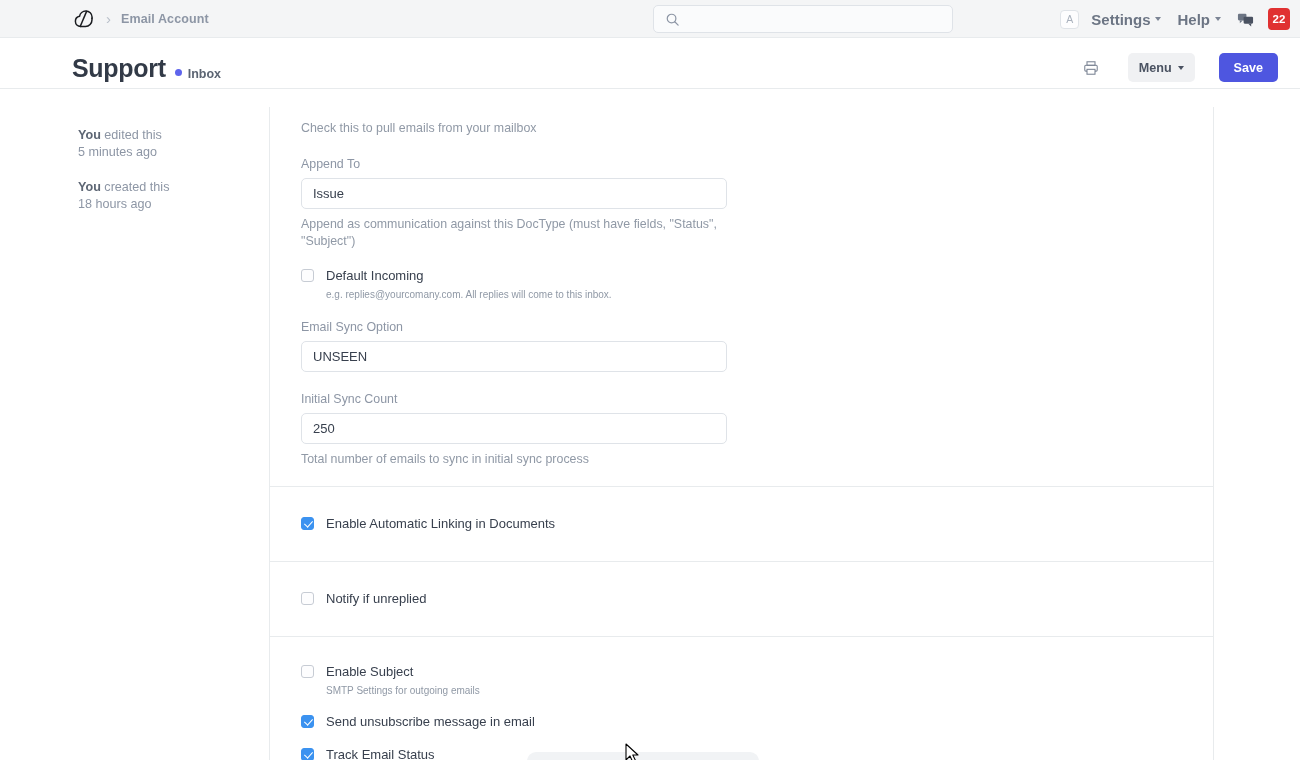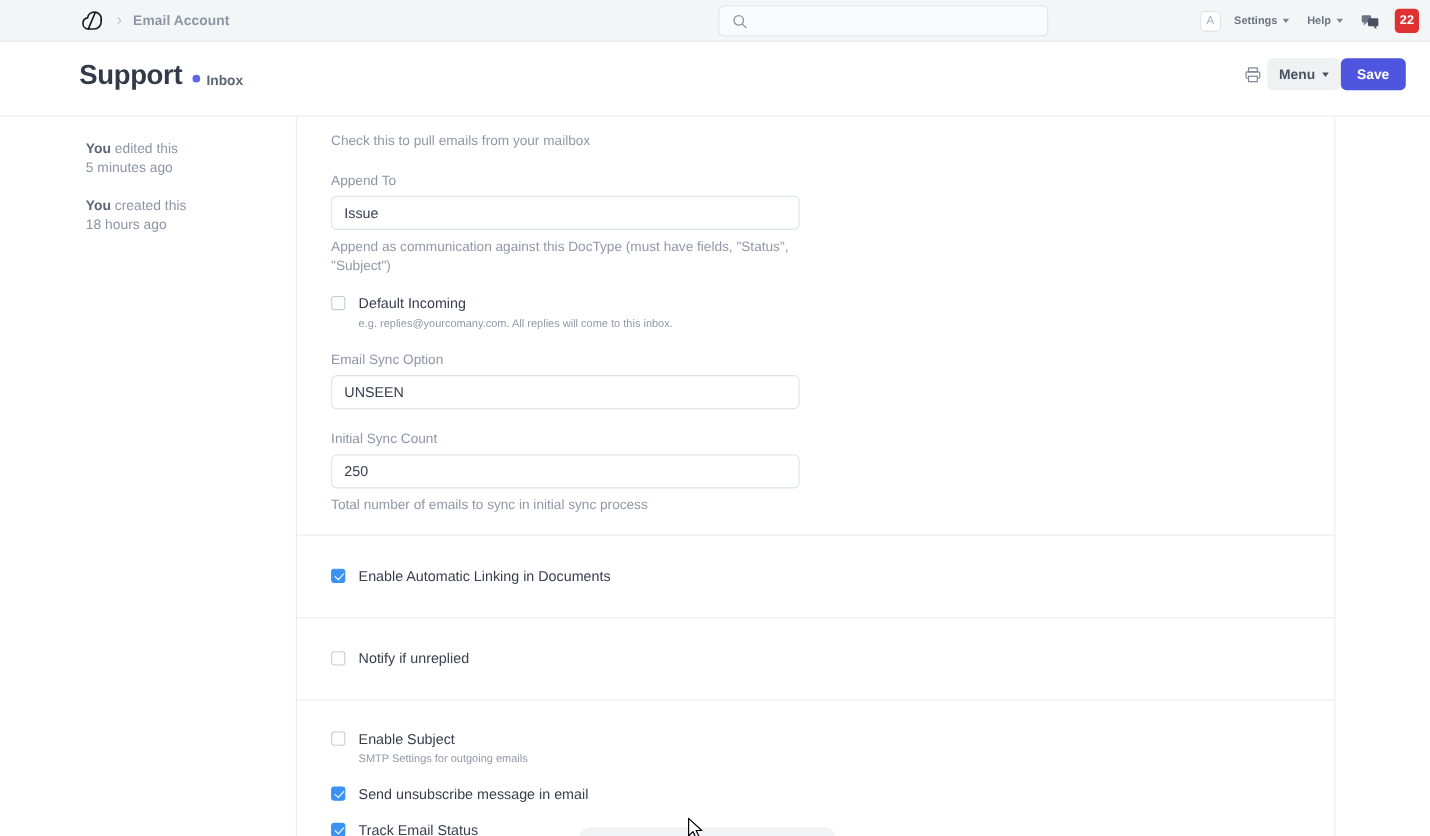--- a/index.html
+++ b/index.html
@@ -54,21 +54,21 @@
     padding-right: 10px;
   }
   .avatar {
     width: 19px; height: 19px; border: 1px solid #dfe3e8;
     border-radius: 4px; background: #fdfdfe;
     font-size: 10.5px; color: #a9b1bd;
     display: flex; align-items: center; justify-content: center;
     margin-right: 12px;
   }
   .nav-item {
-    font-size: 10px; font-weight: bold; color: #6c7584;
+    font-size: 15px; font-weight: bold; color: #6c7584;
     display: flex; align-items: center; gap: 5px;
     margin-right: 16px; cursor: default;
   }
   .caret {
     width: 0; height: 0;
     border-left: 3.5px solid transparent;
     border-right: 3.5px solid transparent;
     border-top: 4px solid #7b8494;
     display: inline-block;
   }
@@ -76,21 +76,21 @@
   .badge-count {
     background: #e03131; color: #fff;
     font-size: 11.5px; font-weight: bold;
     width: 22px; height: 22px; border-radius: 4px;
     display: flex; align-items: center; justify-content: center;
   }
 
   
   .page-head {
     position: absolute; top: 39px; left: 0;
-    width: 1300px; height: 67px;
+    width: 1300px; height: 50px;
     background: #fff;
     border-bottom: 1px solid #e8ebed;
   }
   .title-wrap {
     position: absolute; left: 72px; top: 17px;
     display: flex; align-items: baseline; gap: 9px;
   }
   .doc-title {
     font-size: 25px; font-weight: bold; color: #323a47;
     letter-spacing: -.3px; line-height: 1;
@@ -98,21 +98,21 @@
   .status-pill { display: flex; align-items: center; gap: 6px; }
   .status-dot {
     width: 7px; height: 7px; border-radius: 50%;
     background: #5e64ec; display: inline-block;
     position: relative; top: -1px;
   }
   .status-text { font-size: 12.5px; font-weight: bold; color: #5c6573; }
 
   .head-actions {
     position: absolute; right: 22px; top: 14px;
-    display: flex; align-items: center; gap: 0;
+    display: flex; align-items: center; gap: 24px;
   }
   .print-btn {
     width: 26px; height: 26px;
     display: flex; align-items: center; justify-content: center;
     cursor: pointer;
   }
   .menu-btn {
     height: 29px; padding: 0 11px;
     background: #f0f1f3; border: 0; border-radius: 5px;
     font-family: "Liberation Sans", sans-serif;

